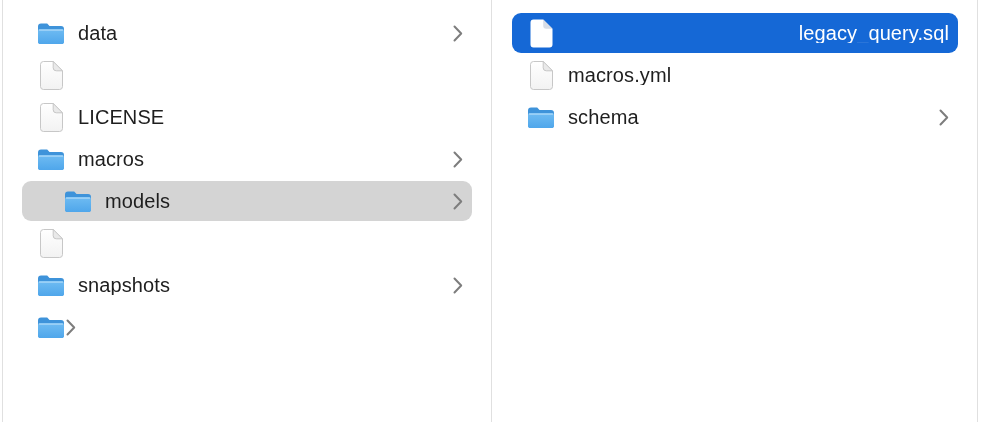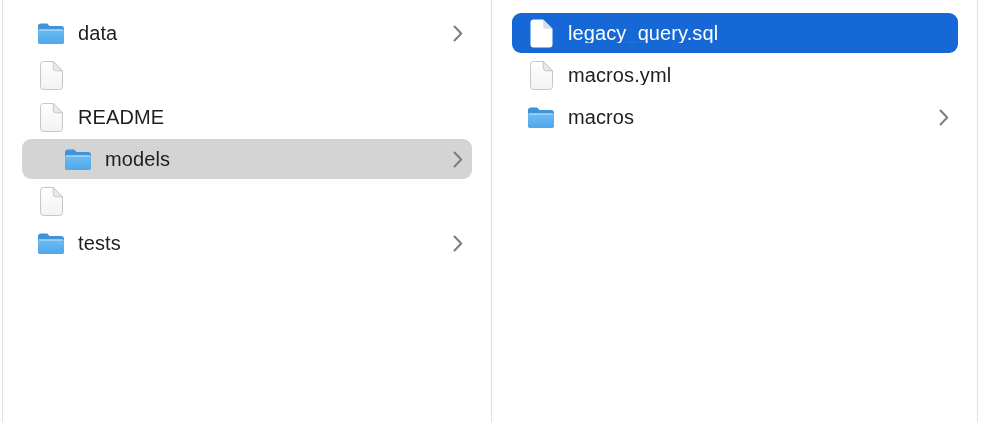--- a/index.html
+++ b/index.html
@@ -18,21 +18,21 @@
   .window{display:flex;width:100%;height:100%;}
   .edge-line{position:absolute;left:2px;top:0;bottom:0;width:1px;background:var(--divider);}
   .pane{box-sizing:border-box;padding-top:11px;border-right:1px solid var(--divider);height:100%;}
   .pane-left{width:492px;}
   .pane-right{width:486px;}
   .row{
     height:40px;margin:2px 19px 2px 22px;display:flex;align-items:center;
     border-radius:9px;padding:0 9px 0 14px;box-sizing:border-box;
   }
   .pane-right .row{margin-left:20px;}
-  .row.sel-active{background:var(--selection-active);}
+  .row.sel-active{background:var(--selection-active);text-align:right;}
   .row.sel-active .label{color:var(--text-selected);}
   .row.sel-inactive{background:var(--selection-inactive);padding-left:41px;}
   .icon{width:30px;height:32px;flex:0 0 30px;display:flex;align-items:center;justify-content:center;}
   .label{
     margin-left:12px;flex:1;font-size:20px;line-height:1;color:var(--text);
     white-space:nowrap;overflow:hidden;letter-spacing:.1px;
   }
   .chev{color:var(--chevron);display:flex;flex:0 0 auto;}
   .hidden-defs{position:absolute;width:0;height:0;overflow:hidden;}
 </style>
@@ -95,23 +95,36 @@
         </span>
     </div>
 
 
     <div class="row">
       <span class="icon">
           <svg width="23" height="29">
             <use href="#sym-file"></use>
           </svg>
         </span>
-      <span class="label">README</span>
-    </div>
-
+      <span class="label">LICENSE</span>
+    </div>
+
+    <div class="row">
+      <span class="icon">
+          <svg width="28" height="23">
+            <use href="#sym-folder"></use>
+          </svg>
+        </span>
+      <span class="label">macros</span>
+      <span class="chev">
+          <svg width="10" height="17">
+            <use href="#sym-chev"></use>
+          </svg>
+        </span>
+    </div>
 
     <div class="row sel-inactive">
       <span class="icon">
           <svg width="28" height="23">
             <use href="#sym-folder"></use>
           </svg>
         </span>
       <span class="label">models</span>
       <span class="chev">
           <svg width="10" height="17">
@@ -121,28 +134,40 @@
     </div>
 
     <div class="row">
       <span class="icon">
           <svg width="23" height="29">
             <use href="#sym-file"></use>
           </svg>
         </span>
     </div>
 
-
-    <div class="row">
-      <span class="icon">
-          <svg width="28" height="23">
-            <use href="#sym-folder"></use>
-          </svg>
-        </span>
-      <span class="label">tests</span>
+    <div class="row">
+      <span class="icon">
+          <svg width="28" height="23">
+            <use href="#sym-folder"></use>
+          </svg>
+        </span>
+      <span class="label">snapshots</span>
+      <span class="chev">
+          <svg width="10" height="17">
+            <use href="#sym-chev"></use>
+          </svg>
+        </span>
+    </div>
+
+    <div class="row">
+      <span class="icon">
+          <svg width="28" height="23">
+            <use href="#sym-folder"></use>
+          </svg>
+        </span>
       <span class="chev">
           <svg width="10" height="17">
             <use href="#sym-chev"></use>
           </svg>
         </span>
     </div>
 
   </div>
 
   <div class="pane pane-right">
@@ -164,21 +189,21 @@
         </span>
       <span class="label">macros.yml</span>
     </div>
 
     <div class="row">
       <span class="icon">
           <svg width="28" height="23">
             <use href="#sym-folder"></use>
           </svg>
         </span>
-      <span class="label">macros</span>
+      <span class="label">schema</span>
       <span class="chev">
           <svg width="10" height="17">
             <use href="#sym-chev"></use>
           </svg>
         </span>
     </div>
 
   </div>
 </div>
 

